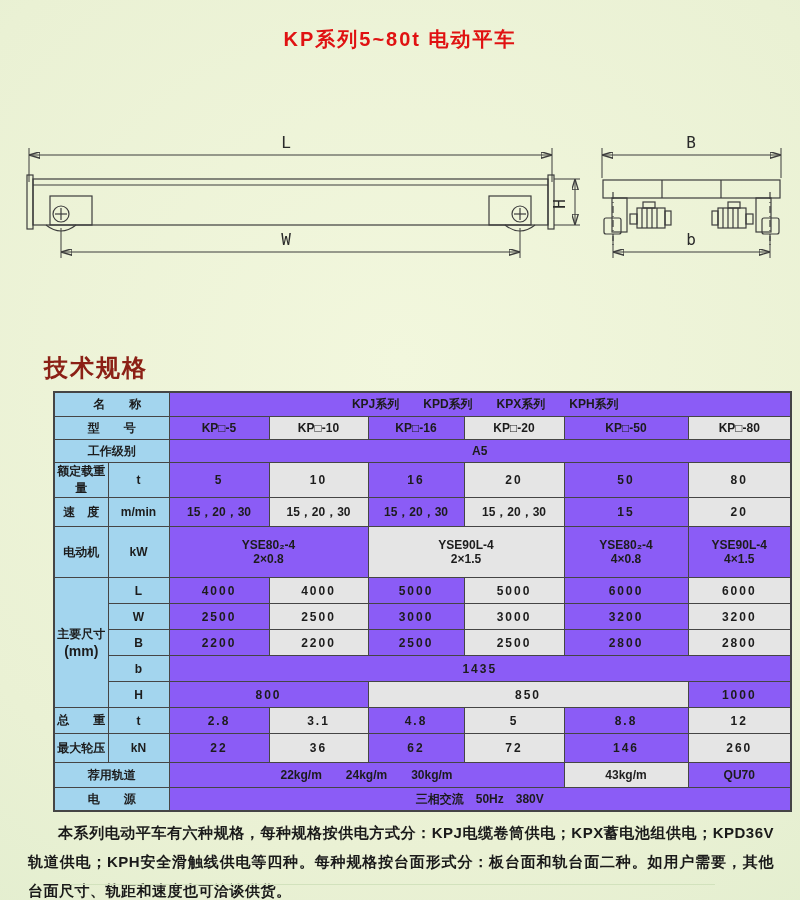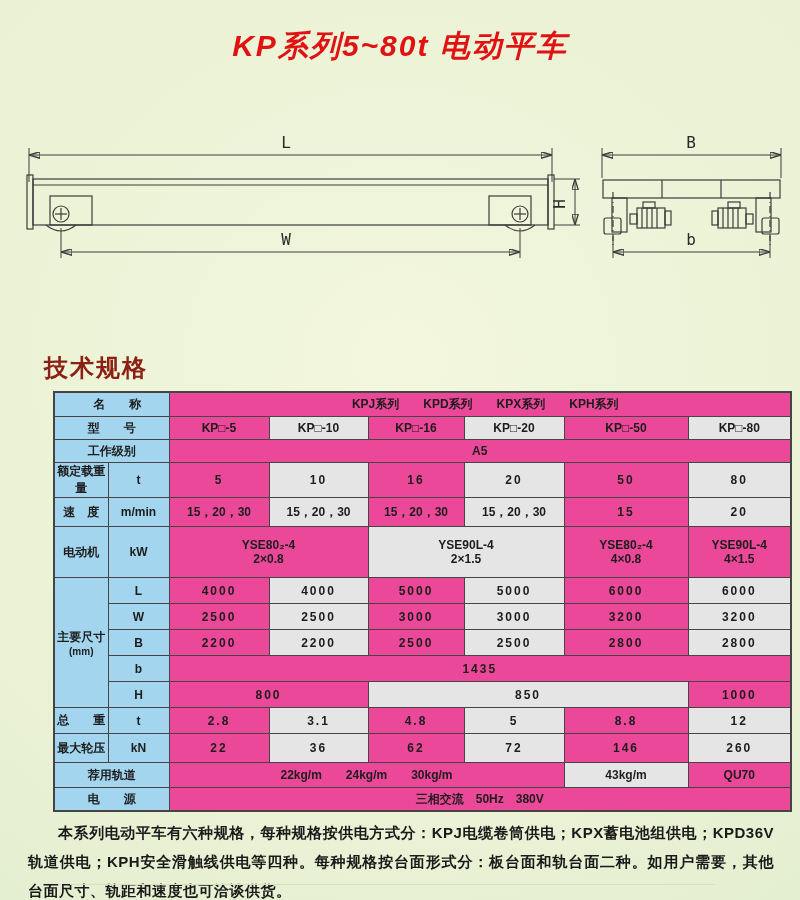--- a/index.html
+++ b/index.html
@@ -4,22 +4,22 @@
 <style>
   html,body{margin:0;padding:0;}
   body{
     width:800px;height:900px;
     font-family:"Liberation Sans","DejaVu Sans",sans-serif;
     background:radial-gradient(120% 100% at 50% 40%, #f2f7dd 0%, #eaf1d4 55%, #dcebca 100%);
     position:relative;overflow:hidden;
   }
   .page-title{
     position:absolute;top:26px;left:0;width:100%;
-    text-align:center;font-size:30px;font-weight:bold;
-    color:#e01212;letter-spacing:2px;font-style:italic;
+    text-align:center;font-size:20px;font-weight:bold;
+    color:#e01212;letter-spacing:2px;
   }
   .drawing-svg{position:absolute;top:130px;}
   #side-svg{left:14px;}
   #end-svg{left:594px;}
   .drawing-svg line,.drawing-svg rect,.drawing-svg path,.drawing-svg circle{
     stroke:#3d3d3d;fill:none;stroke-width:1.2;
   }
   .drawing-svg .dim{stroke-width:1;}
   .drawing-svg text{
     fill:#2a2a2a;font-family:"DejaVu Sans Mono","Liberation Mono",monospace;
@@ -33,25 +33,25 @@
     position:absolute;top:391px;left:53px;
     border-collapse:collapse;table-layout:fixed;width:737px;
     font-size:12px;font-weight:bold;color:#1c1c1c;
   }
   .spec-table td{
     border:1px solid #454545;text-align:center;vertical-align:middle;
     padding:0 1px;overflow:hidden;
   }
   .spec-table{border:2px solid #454545;}
   .lbl{background:#a3d5ee;}
-  .g{background:#ec4899;}
+  .g{background:#8b5cf6;}
   .b{background:#e5e5e5;}
   .num{letter-spacing:2px;}
   .pre{white-space:pre;}
-  .sub-unit{font-size:10px;font-weight:bold;}
+  .sub-unit{font-size:14px;font-weight:bold;}
   tr.h22 td{height:22px;} tr.h23 td{height:23px;padding-left:12px;} tr.h24 td{height:24px;text-align:center;}
   tr.h25 td{height:25px;} tr.h28 td{height:28px;} tr.h50 td{height:50px;}
   .footer-text{
     position:absolute;top:818px;left:28px;width:746px;
     font-size:15px;font-weight:600;color:#1a1a1a;
     line-height:29px;text-indent:2em;text-align:justify;letter-spacing:0.5px;
   }
   .footer-divider{
     position:absolute;top:884px;left:70px;width:645px;height:1px;
     background:#d2e2bd;

